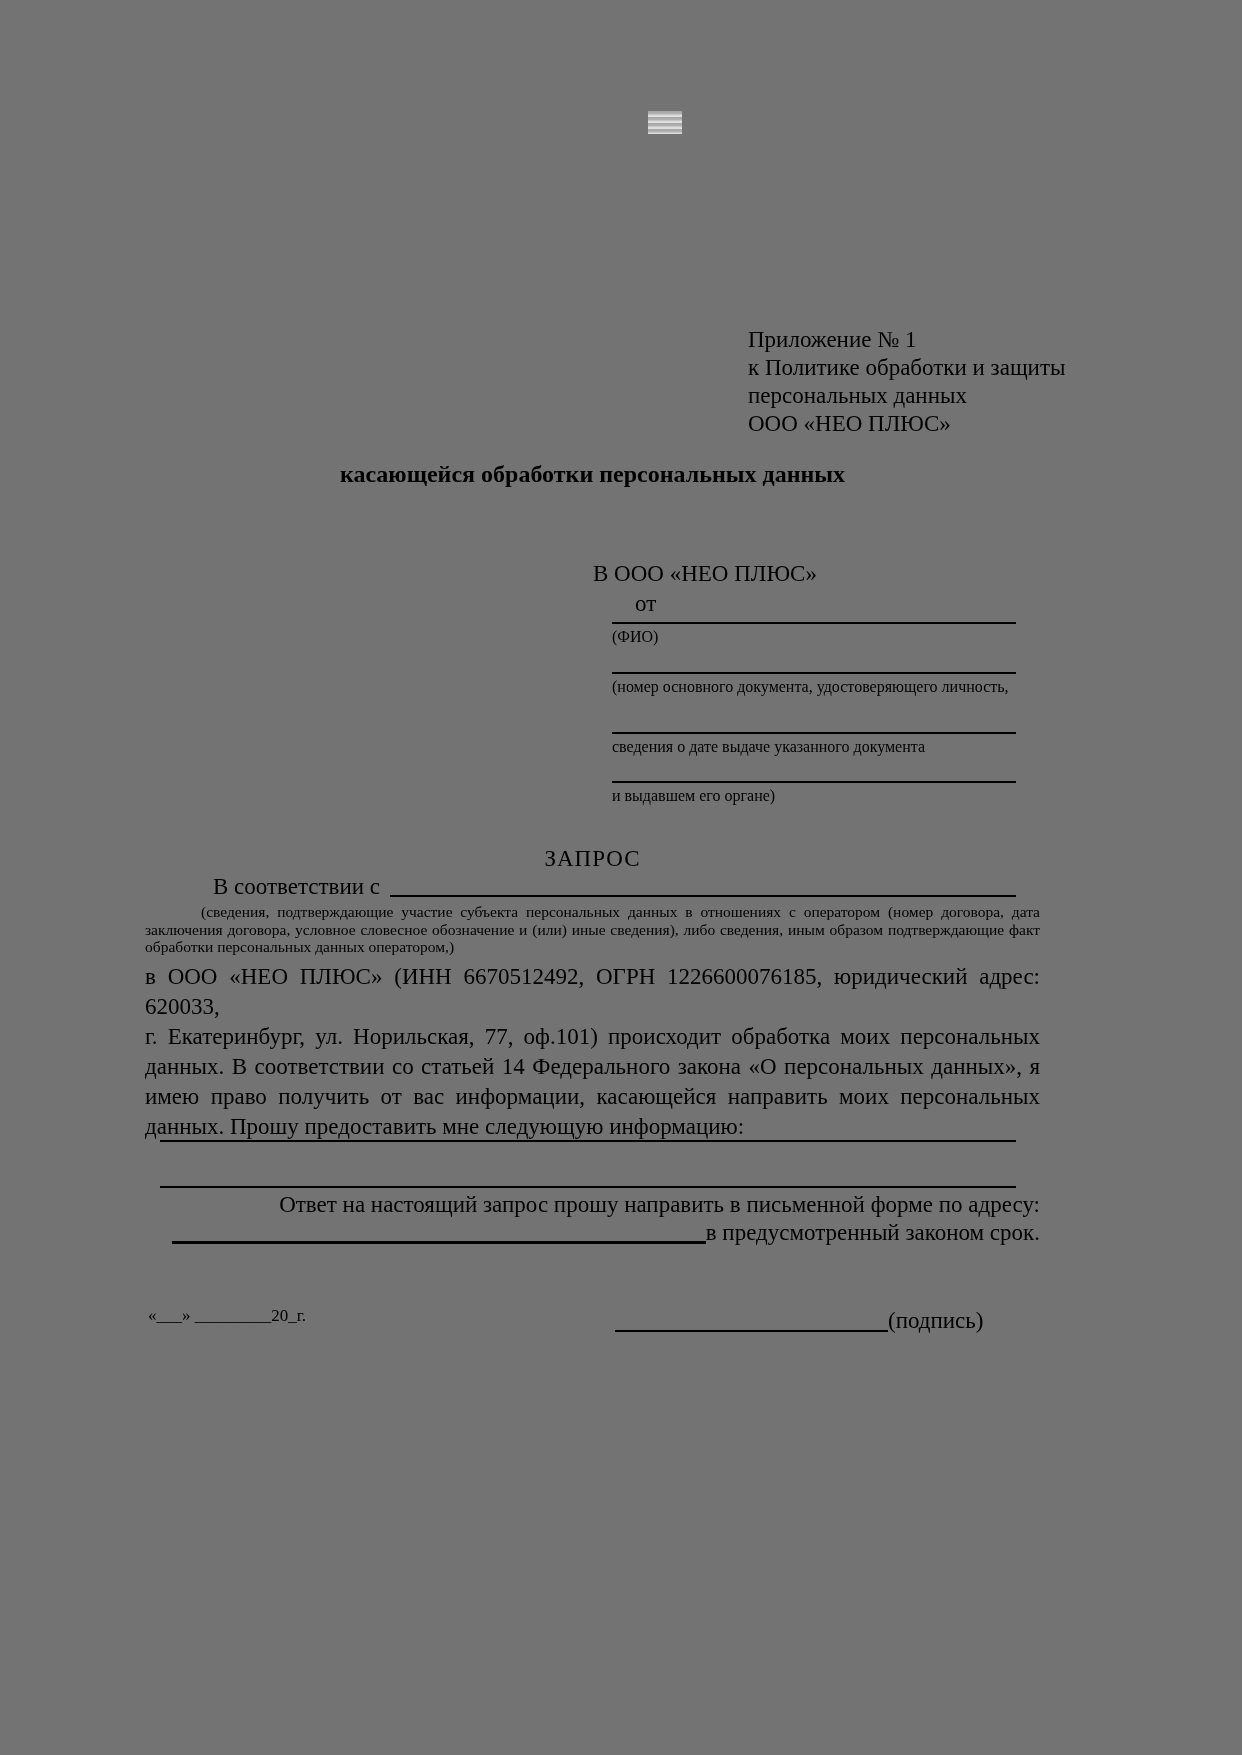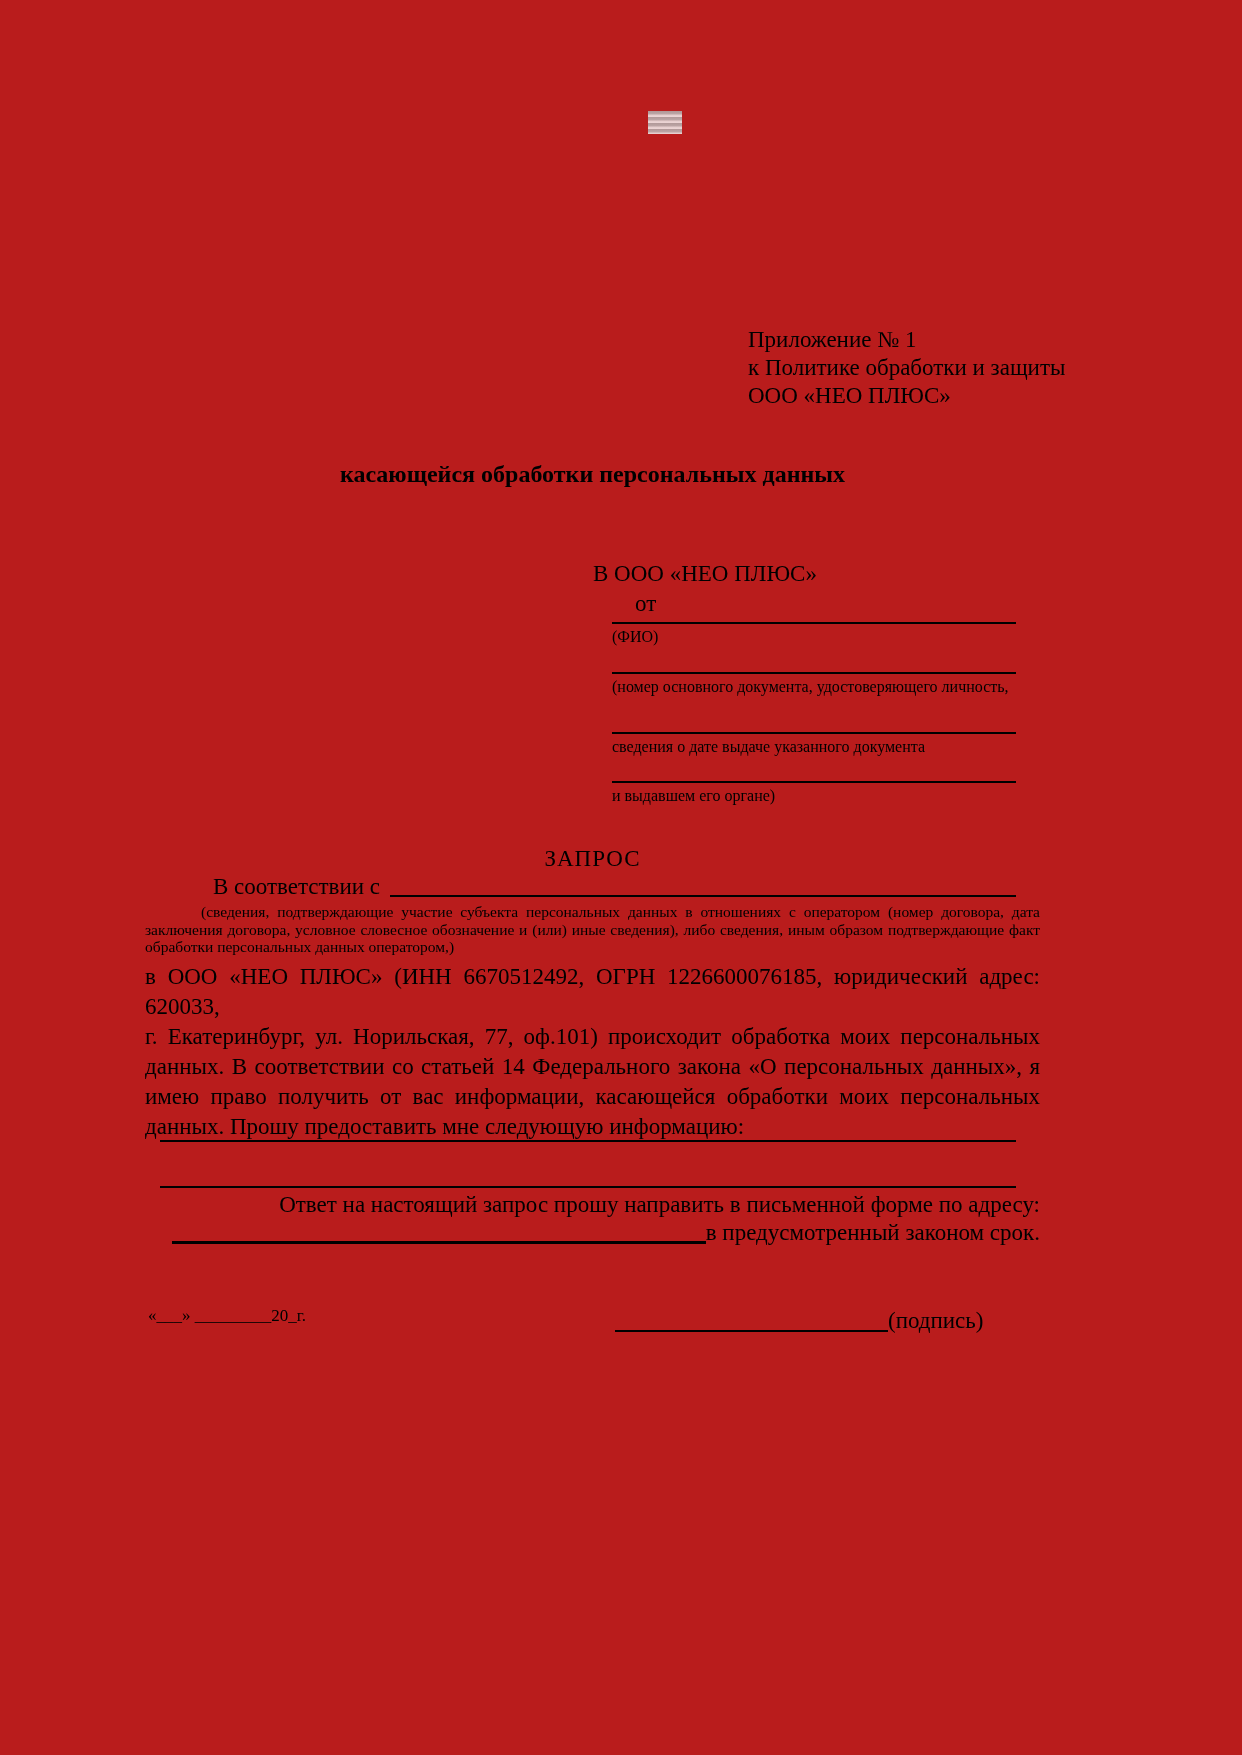--- a/index.html
+++ b/index.html
@@ -1,20 +1,20 @@
 <!DOCTYPE html>
 <html><head>
 <meta charset="utf-8">
 <style>
   html, body { margin: 0; padding: 0; background: #ffffff; }
   .page {
     position: relative;
     width: 1242px;
     height: 1755px;
-    background: #b91c1c;
+    background: #737373;
     color: #000000;
     font-family: "Liberation Serif", "DejaVu Serif", serif;
     overflow: hidden;
   }
   
   .stamp {
     position: absolute;
     left: 648px; top: 111px;
     width: 34px; height: 23px;
     background: repeating-linear-gradient(180deg,
@@ -101,20 +101,21 @@
 </head>
 <body>
 
 <div class="page">
 
   <div class="stamp"></div>
 
   <div class="appendix">
     <div>Приложение № 1</div>
     <div>к Политике обработки и защиты</div>
+    <div>персональных данных</div>
     <div>ООО «НЕО ПЛЮС»</div>
   </div>
 
   <div class="doc-title">
     <div>касающейся обработки персональных данных</div>
   </div>
 
   <div class="to-line">В ООО «НЕО ПЛЮС»</div>
   <div class="from-line">от</div>
 
@@ -145,21 +146,21 @@
   <div class="fineprint">
     <div class="jl first">(сведения, подтверждающие участие субъекта персональных данных в отношениях с оператором (номер договора, дата</div>
     <div class="jl">заключения договора, условное словесное обозначение и (или) иные сведения), либо сведения, иным образом подтверждающие факт</div>
     <div class="last">обработки персональных данных оператором,)</div>
   </div>
 
   <div class="bodytext">
     <div class="jl">в ООО «НЕО ПЛЮС» (ИНН 6670512492, ОГРН 1226600076185, юридический адрес: 620033,</div>
     <div class="jl">г. Екатеринбург, ул. Норильская, 77, оф.101) происходит обработка моих персональных</div>
     <div class="jl">данных. В соответствии со статьей 14 Федерального закона «О персональных данных», я</div>
-    <div class="jl">имею право получить от вас информации, касающейся обработки моих персональных</div>
+    <div class="jl">имею право получить от вас информации, касающейся направить моих персональных</div>
     <div class="last">данных. Прошу предоставить мне следующую информацию:</div>
   </div>
 
   <div class="blankline b1"></div>
   <div class="blankline b2"></div>
 
   <div class="answer1">Ответ на настоящий запрос прошу направить в письменной форме по адресу:</div>
 
   <div class="answer2">
     <span class="fill"></span>

